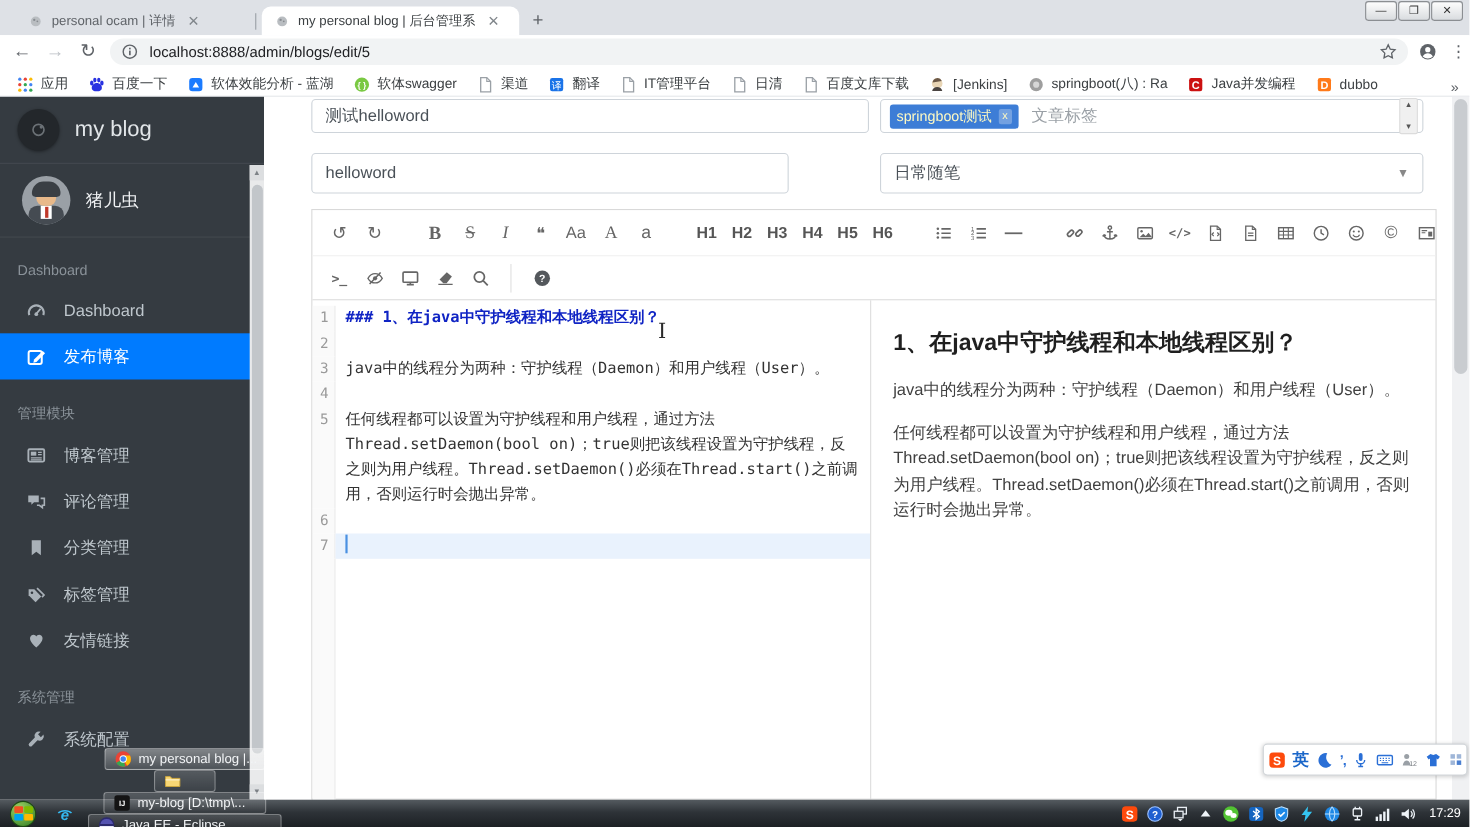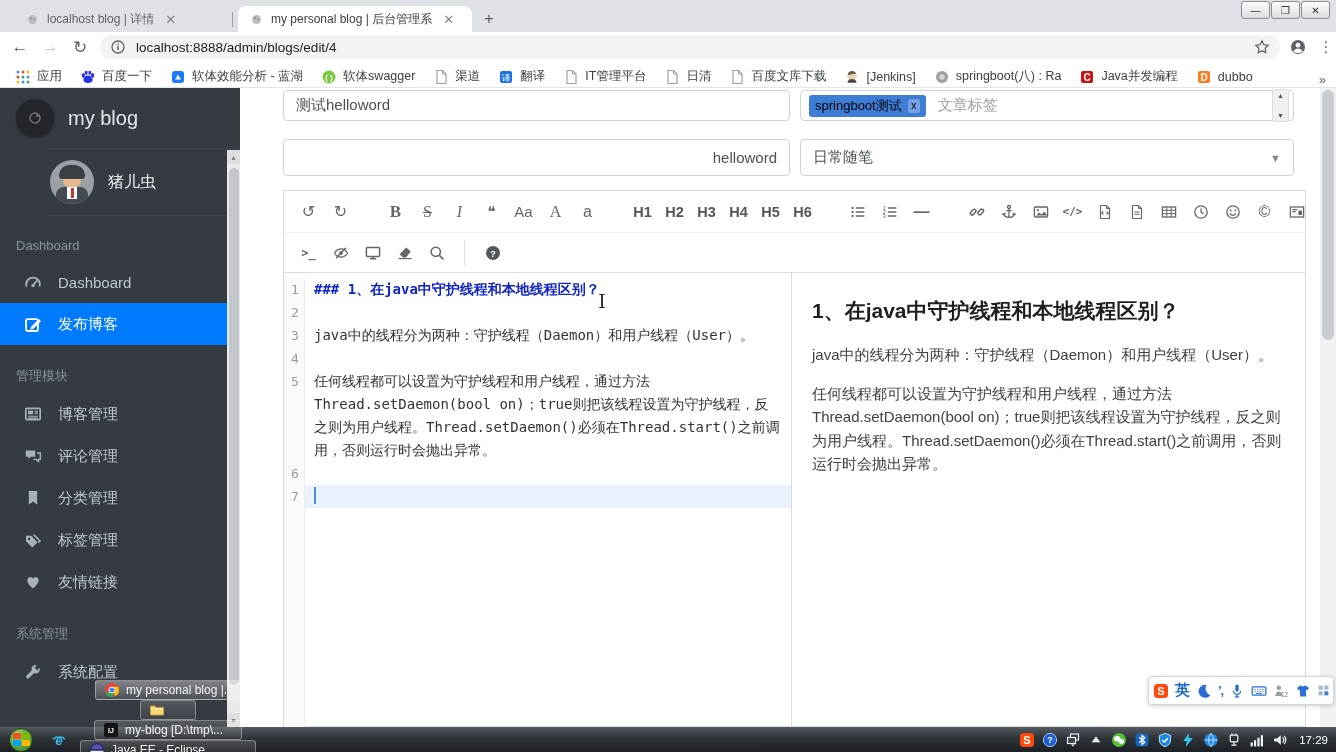--- a/index.html
+++ b/index.html
@@ -32,21 +32,21 @@
   .bm{display:flex;align-items:center;gap:6px;font-size:12.5px;color:#3c4043;padding:2px 7px;border-radius:4px;white-space:nowrap;}
   #bm-overflow{margin-left:auto;margin-right:10px;color:#5f6368;font-size:13px;}
 
   
   #sidebar{left:0;top:88px;width:240px;height:639px;background:#353b41;overflow:hidden;}
   #brand{height:60px;display:flex;align-items:center;gap:14px;padding-left:16px;}
   #brand .logo{width:38px;height:38px;border-radius:50%;background:#23272b;box-shadow:0 1px 3px rgba(0,0,0,.4);
                display:flex;align-items:center;justify-content:center;color:#6f7press880;}
   #brand .bname{color:#e2e6e9;font-size:20px;}
   #userrow{height:66px;border-top:1px solid #43494f;border-bottom:1px solid #43494f;
-           display:flex;align-items:center;gap:14px;padding-left:2px;margin-left:48px;}
+           display:flex;align-items:center;gap:14px;padding-left:20px;}
   .avatar{width:44px;height:44px;border-radius:50%;background:#9aa0a6;position:relative;overflow:hidden;}
   .avatar .hair{position:absolute;left:9px;top:5px;width:26px;height:14px;border-radius:12px 12px 4px 4px;background:#3a3f44;}
   .avatar .face{position:absolute;left:13px;top:10px;width:18px;height:17px;border-radius:7px;background:#e8b98a;}
   .avatar .body{position:absolute;left:6px;top:27px;width:32px;height:17px;border-radius:8px 8px 0 0;background:#454b52;}
   .avatar .shirt{position:absolute;left:17px;top:27px;width:10px;height:12px;background:#fff;}
   .avatar .tie{position:absolute;left:20.5px;top:28px;width:3px;height:10px;background:#c0392b;}
   .uname{color:#f0f2f4;font-size:16px;}
   .sec-label{color:#8a9299;font-size:13px;padding:22px 0 8px 16px;}
   .sitem{height:42px;display:flex;align-items:center;gap:15px;padding-left:24px;color:#bfc7cd;font-size:15px;cursor:pointer;}
   .sitem .ic{width:19px;height:19px;color:#a9b1b8;}
@@ -57,21 +57,21 @@
   #side-scroll .arr{position:absolute;left:0;width:13px;height:14px;background:#dcdee0;color:#7d8287;
                     font-size:7px;display:flex;align-items:center;justify-content:center;}
   #side-scroll .thumb{position:absolute;left:1.5px;top:18px;width:10px;height:calc(100% - 60px);background:#c2c6ca;border-radius:5px;}
 
   
   #main{left:240px;top:88px;width:1096px;height:639px;background:#fff;}
   .field{position:absolute;border:1px solid #ced4da;border-radius:4px;background:#fff;box-sizing:border-box;
          font-size:15px;color:#495057;display:flex;align-items:center;padding:12px 12px;}
   input.field{font-family:inherit;outline:none;}
   #tagbox{padding:0 4px;}
-  .tagpill{background:#3d7dd6;color:#000000;font-size:13px;border-radius:3px;height:22px;display:flex;align-items:center;
+  .tagpill{background:#3d7dd6;color:#fef9c3;font-size:13px;border-radius:3px;height:22px;display:flex;align-items:center;
            gap:6px;padding:0 6px;margin-left:4px;}
   .tagpill .x{background:rgba(255,255,255,.28);border-radius:2px;font-size:10px;padding:0 3.5px;line-height:14px;}
   .tagph{color:#9aa0a6;margin-left:12px;font-size:15px;}
   #tagspin{margin-left:auto;width:15px;height:27px;background:#f0f0f0;border:1px solid #dcdcdc;border-radius:2px;
            display:flex;flex-direction:column;align-items:center;justify-content:space-between;color:#555;font-size:7px;padding:2px 0;}
   #catselect .caret{margin-left:auto;color:#888;font-size:11px;}
 
   
   #page-scroll{position:absolute;right:0;top:0;width:16px;height:100%;background:#f0f1f3;}
   #page-scroll .thumb{position:absolute;left:2px;top:2px;width:12px;height:250px;background:#c9ccd0;border-radius:6px;}
@@ -133,21 +133,21 @@
 
 <div id="tabstrip" class="abs">
   <div class="tab" style="left:14px;width:200px;">
     <span class="favicon">
         <svg width="13" height="13" viewBox="0 0 16 16" fill="none">
           <circle cx="8" cy="8" r="5.5" fill="#b9bdc1"></circle>
           <circle cx="6.3" cy="6.3" r="1.3" fill="#878b90"></circle>
           <circle cx="9.8" cy="7.8" r="1" fill="#878b90"></circle>
         </svg>
       </span>
-    <span class="title">localhost blog | 详情</span>
+    <span class="title">personal ocam | 详情</span>
     <span class="close">✕</span>
   </div>
   <div class="tab-sep" style="left:232px"></div>
   <div class="tab active" style="left:238px;width:212px;">
     <span class="favicon">
         <svg width="13" height="13" viewBox="0 0 16 16" fill="none">
           <circle cx="8" cy="8" r="5.5" fill="#b9bdc1"></circle>
           <circle cx="6.3" cy="6.3" r="1.3" fill="#878b90"></circle>
           <circle cx="9.8" cy="7.8" r="1" fill="#878b90"></circle>
         </svg>
@@ -164,21 +164,21 @@
 <div id="navbar" class="abs">
   <div class="navico" style="left:10px">←</div>
   <div class="navico" style="left:40px;color:#bdc1c6">→</div>
   <div class="navico" style="left:70px">↻</div>
   <div id="omnibox">
     <span style="margin-left:10px"><span><svg width="16" height="16" viewBox="0 0 16 16" fill="none">
             <circle cx="8" cy="8" r="6" stroke="#5f6368" stroke-width="1.3"></circle>
             <rect x="7.3" y="7" width="1.5" height="4.2" fill="#5f6368"></rect>
             <rect x="7.3" y="4.4" width="1.5" height="1.5" fill="#5f6368"></rect>
           </svg></span></span>
-    <span class="url">localhost:8888/admin/blogs/edit/4</span>
+    <span class="url">localhost:8888/admin/blogs/edit/5</span>
     <span style="margin-right:10px"><span><svg width="16" height="16" viewBox="0 0 16 16" fill="none">
             <path d="M8 1.8l1.9 3.9 4.3.6-3.1 3 .7 4.3L8 11.6l-3.8 2 .7-4.3-3.1-3 4.3-.6z" stroke="#5f6368" stroke-width="1.2"></path>
           </svg></span></span>
   </div>
   <div class="navico" style="left:1288px">
       <span>
         <svg width="16" height="16" viewBox="0 0 16 16" fill="none">
           <circle cx="8" cy="8" r="7" fill="#5f6368"></circle>
           <circle cx="8" cy="6.2" r="2.4" fill="#fff"></circle>
           <path d="M3.4 12.4c1-2.2 3-3 4.6-3s3.6.8 4.6 3a7 7 0 0 1-9.2 0z" fill="#fff"></path>
@@ -434,21 +434,21 @@
     <span class="tagpill">
       <span>springboot测试</span>
       <span class="x">x</span>
     </span>
     <span class="tagph">文章标签</span>
     <span id="tagspin">
         <span>▲</span>
         <span>▼</span>
       </span>
   </div>
-  <input class="field abs" style="left: 43px; top: 51px; width: 507px; height: 37px; text-align: right;" value="helloword">
+  <input class="field abs" style="left: 43px; top: 51px; width: 434px; height: 37px;" value="helloword">
   <div class="field abs" id="catselect" style="left:560px;top:51px;width:494px;height:37px">
     <span>日常随笔</span>
     <span class="caret">▼</span>
   </div>
 
   <div id="editor">
     <div class="md-toolbar row1" id="tb1">
         <span class="tbi txt">↺</span>
         <span class="tbi txt">↻</span>
         <span class="tbsep"></span>

